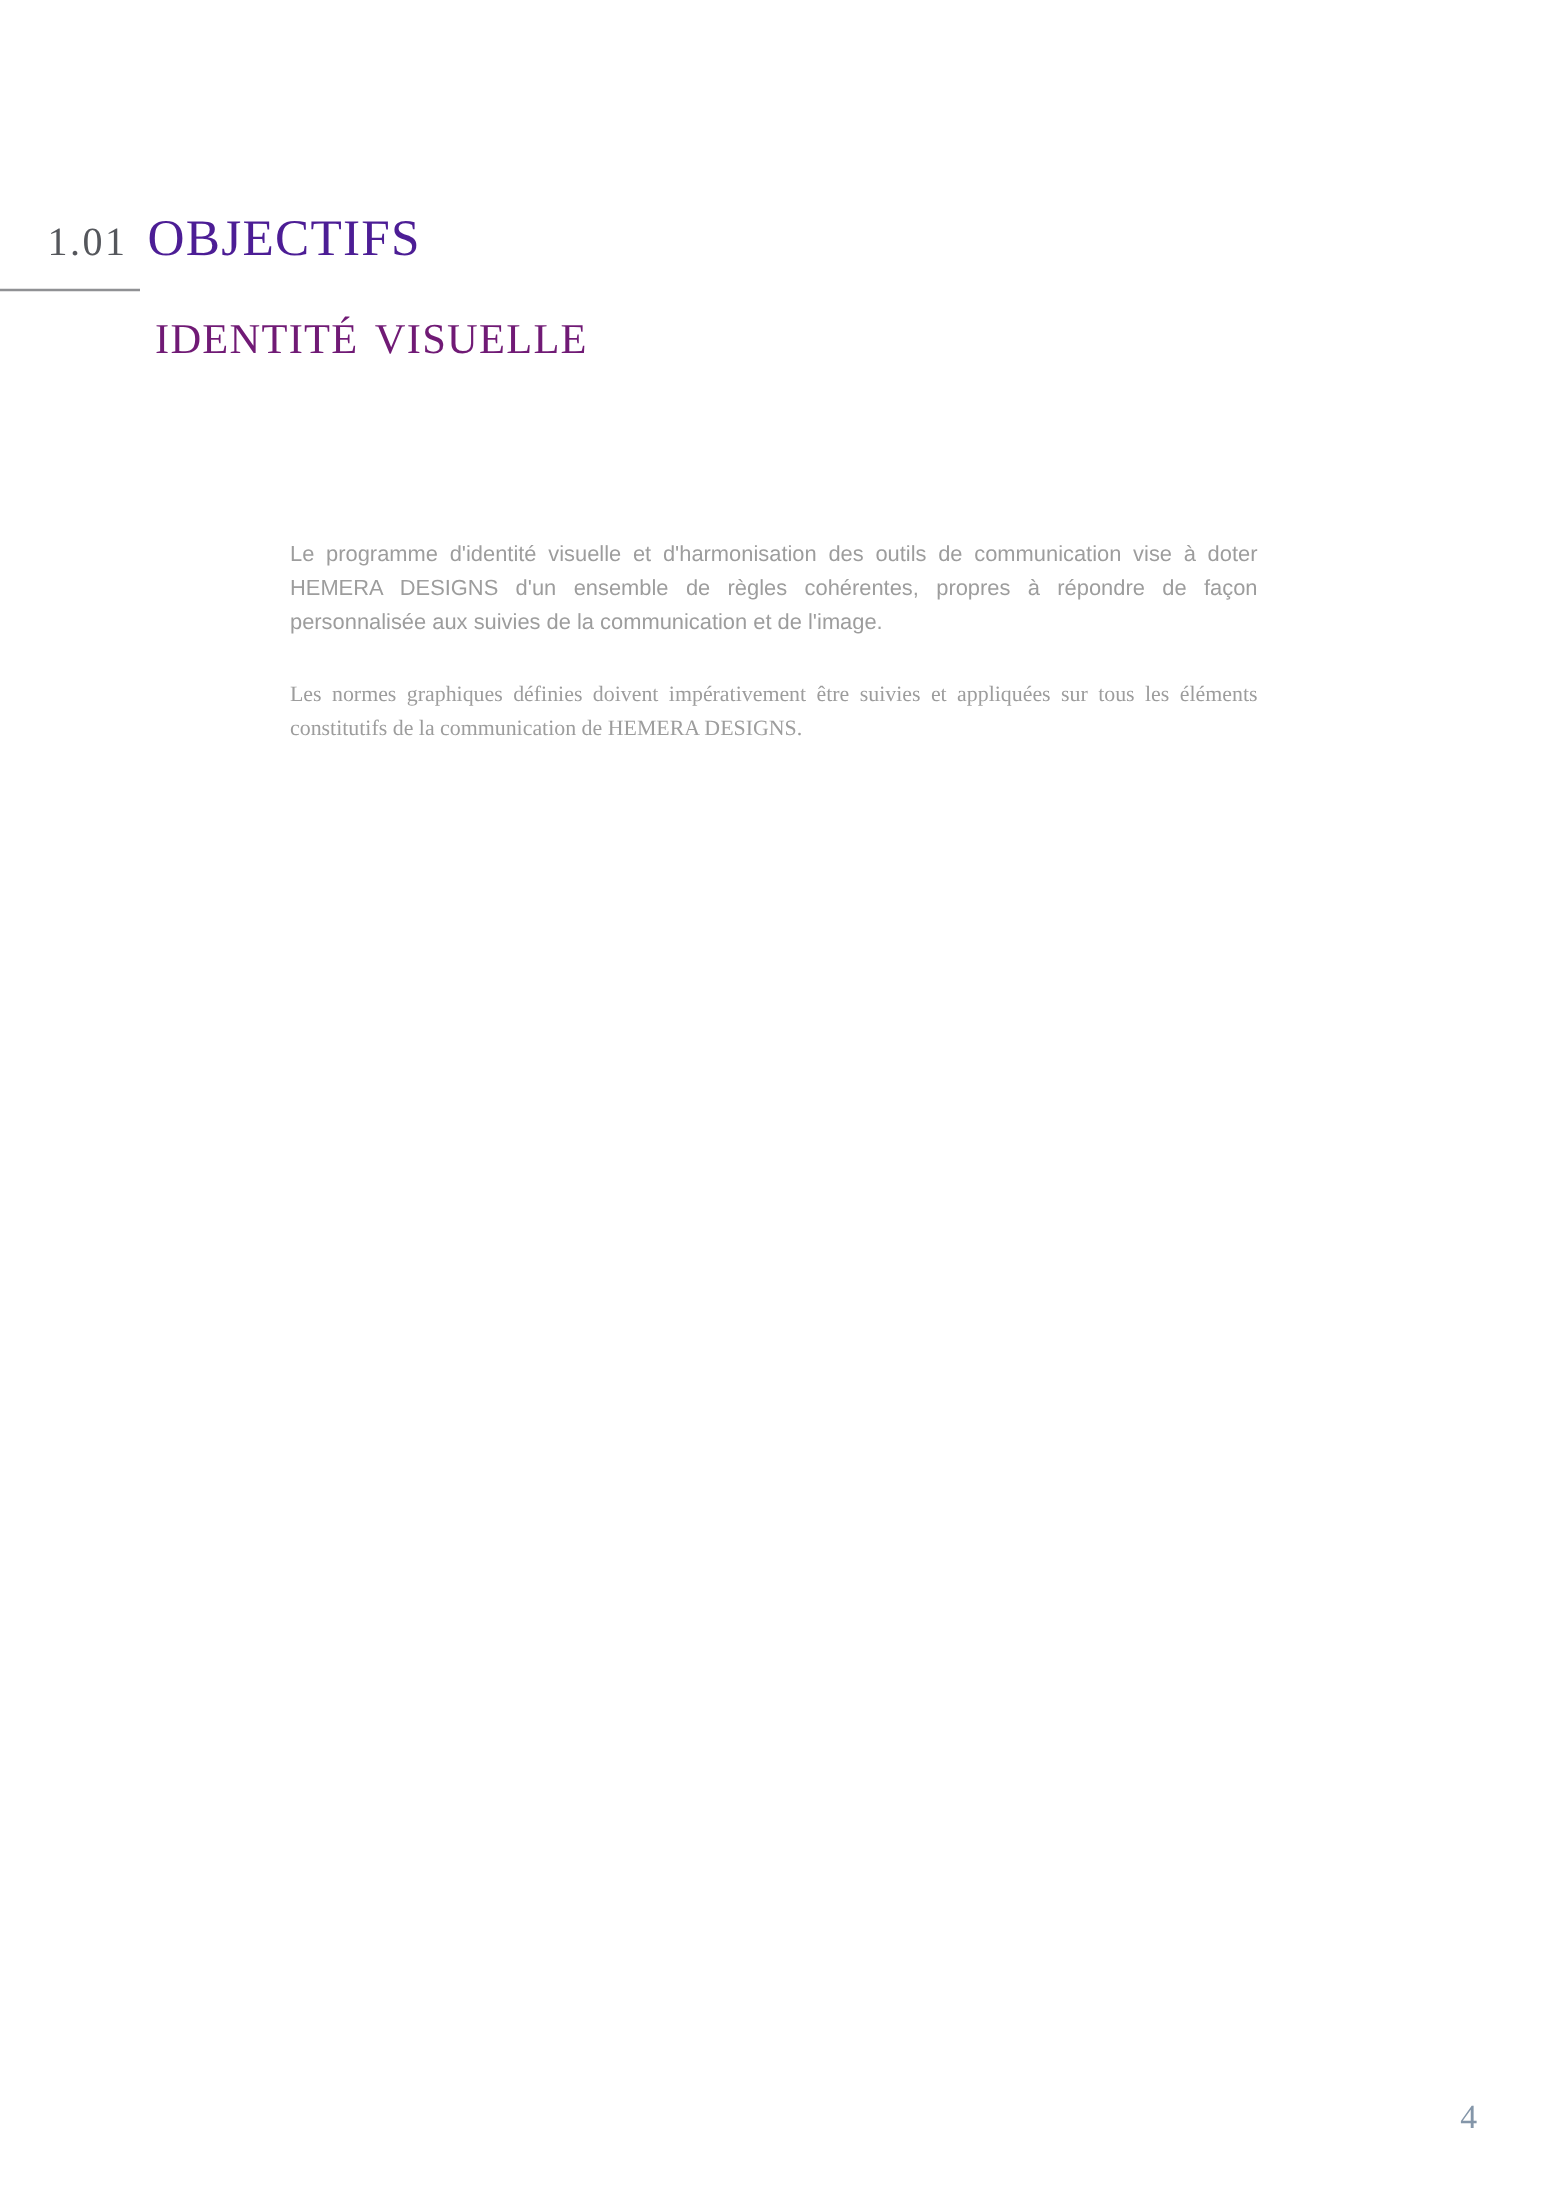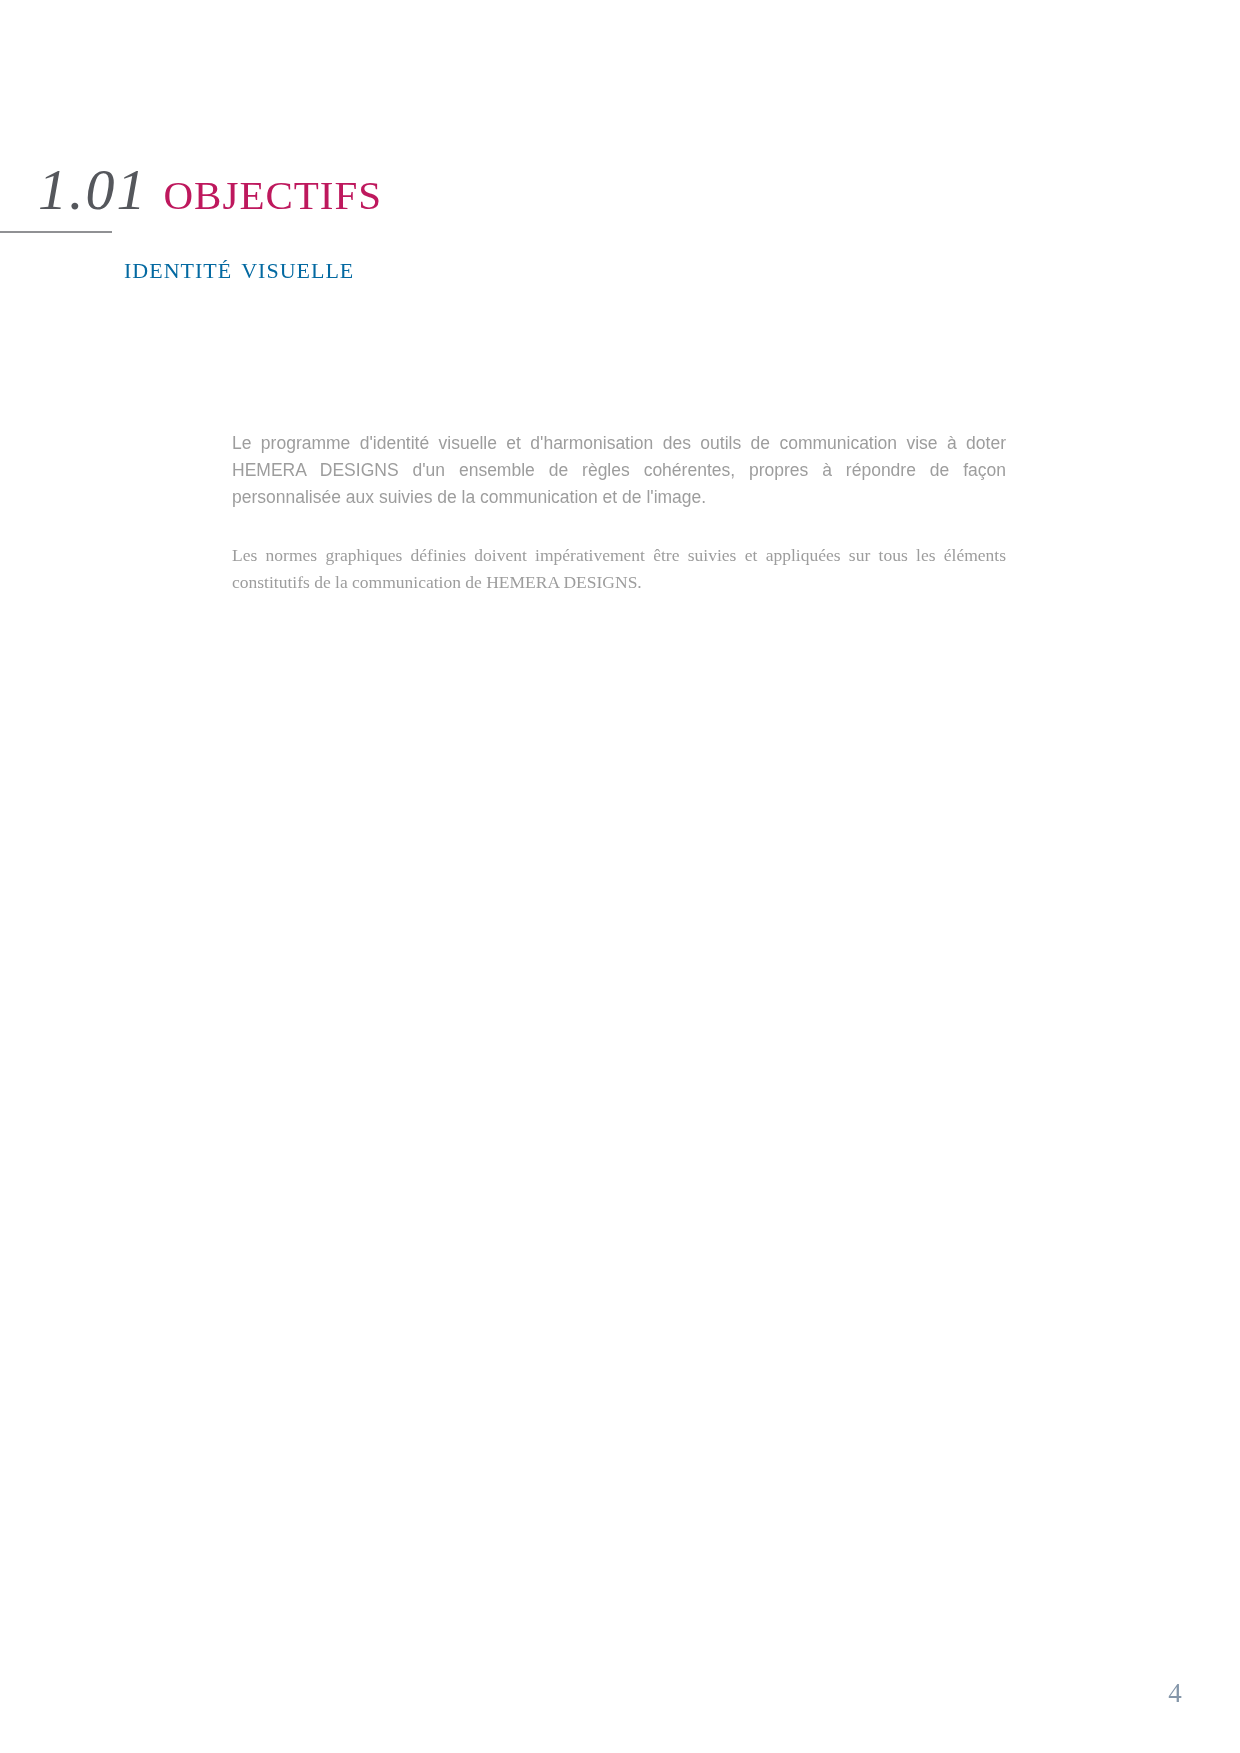--- a/index.html
+++ b/index.html
@@ -20,56 +20,55 @@
   .heading-row {
     position: absolute;
     top: 156px;
     left: 38px;
     display: flex;
     align-items: baseline;
     white-space: nowrap;
   }
   .section-number {
     font-family: "Liberation Serif", serif;
-    font-size: 58px;
+    font-size: 32px;
     font-weight: 400;
     letter-spacing: 2px;
     color: #55575c;
-    font-style: italic;
   }
   .chapter-title {
     margin: 0 0 0 16px;
     font-family: "Liberation Serif", serif;
     font-variant: small-caps;
     font-weight: 400;
     font-size: 58px;
     line-height: 1;
     letter-spacing: 1px;
-    color: #be185d;
+    color: #4c1d95;
   }
   .rule {
     position: absolute;
     top: 231px;
     left: 0;
     width: 112px;
     height: 2px;
     background: #909194;
   }
   .chapter-subtitle {
     position: absolute;
     top: 243px;
     left: 124px;
     margin: 0;
     font-family: "Liberation Serif", serif;
     font-variant: small-caps;
     font-weight: 400;
-    font-size: 32px;
+    font-size: 48px;
     line-height: 48px;
     letter-spacing: 1px;
-    color: #0369a1;
+    color: #701a75;
   }
   .subtitle-line { display: block; }
 
   
   .body-copy {
     position: absolute;
     top: 430px;
     left: 232px;
     width: 774px;
     font-family: "Liberation Sans", sans-serif;

